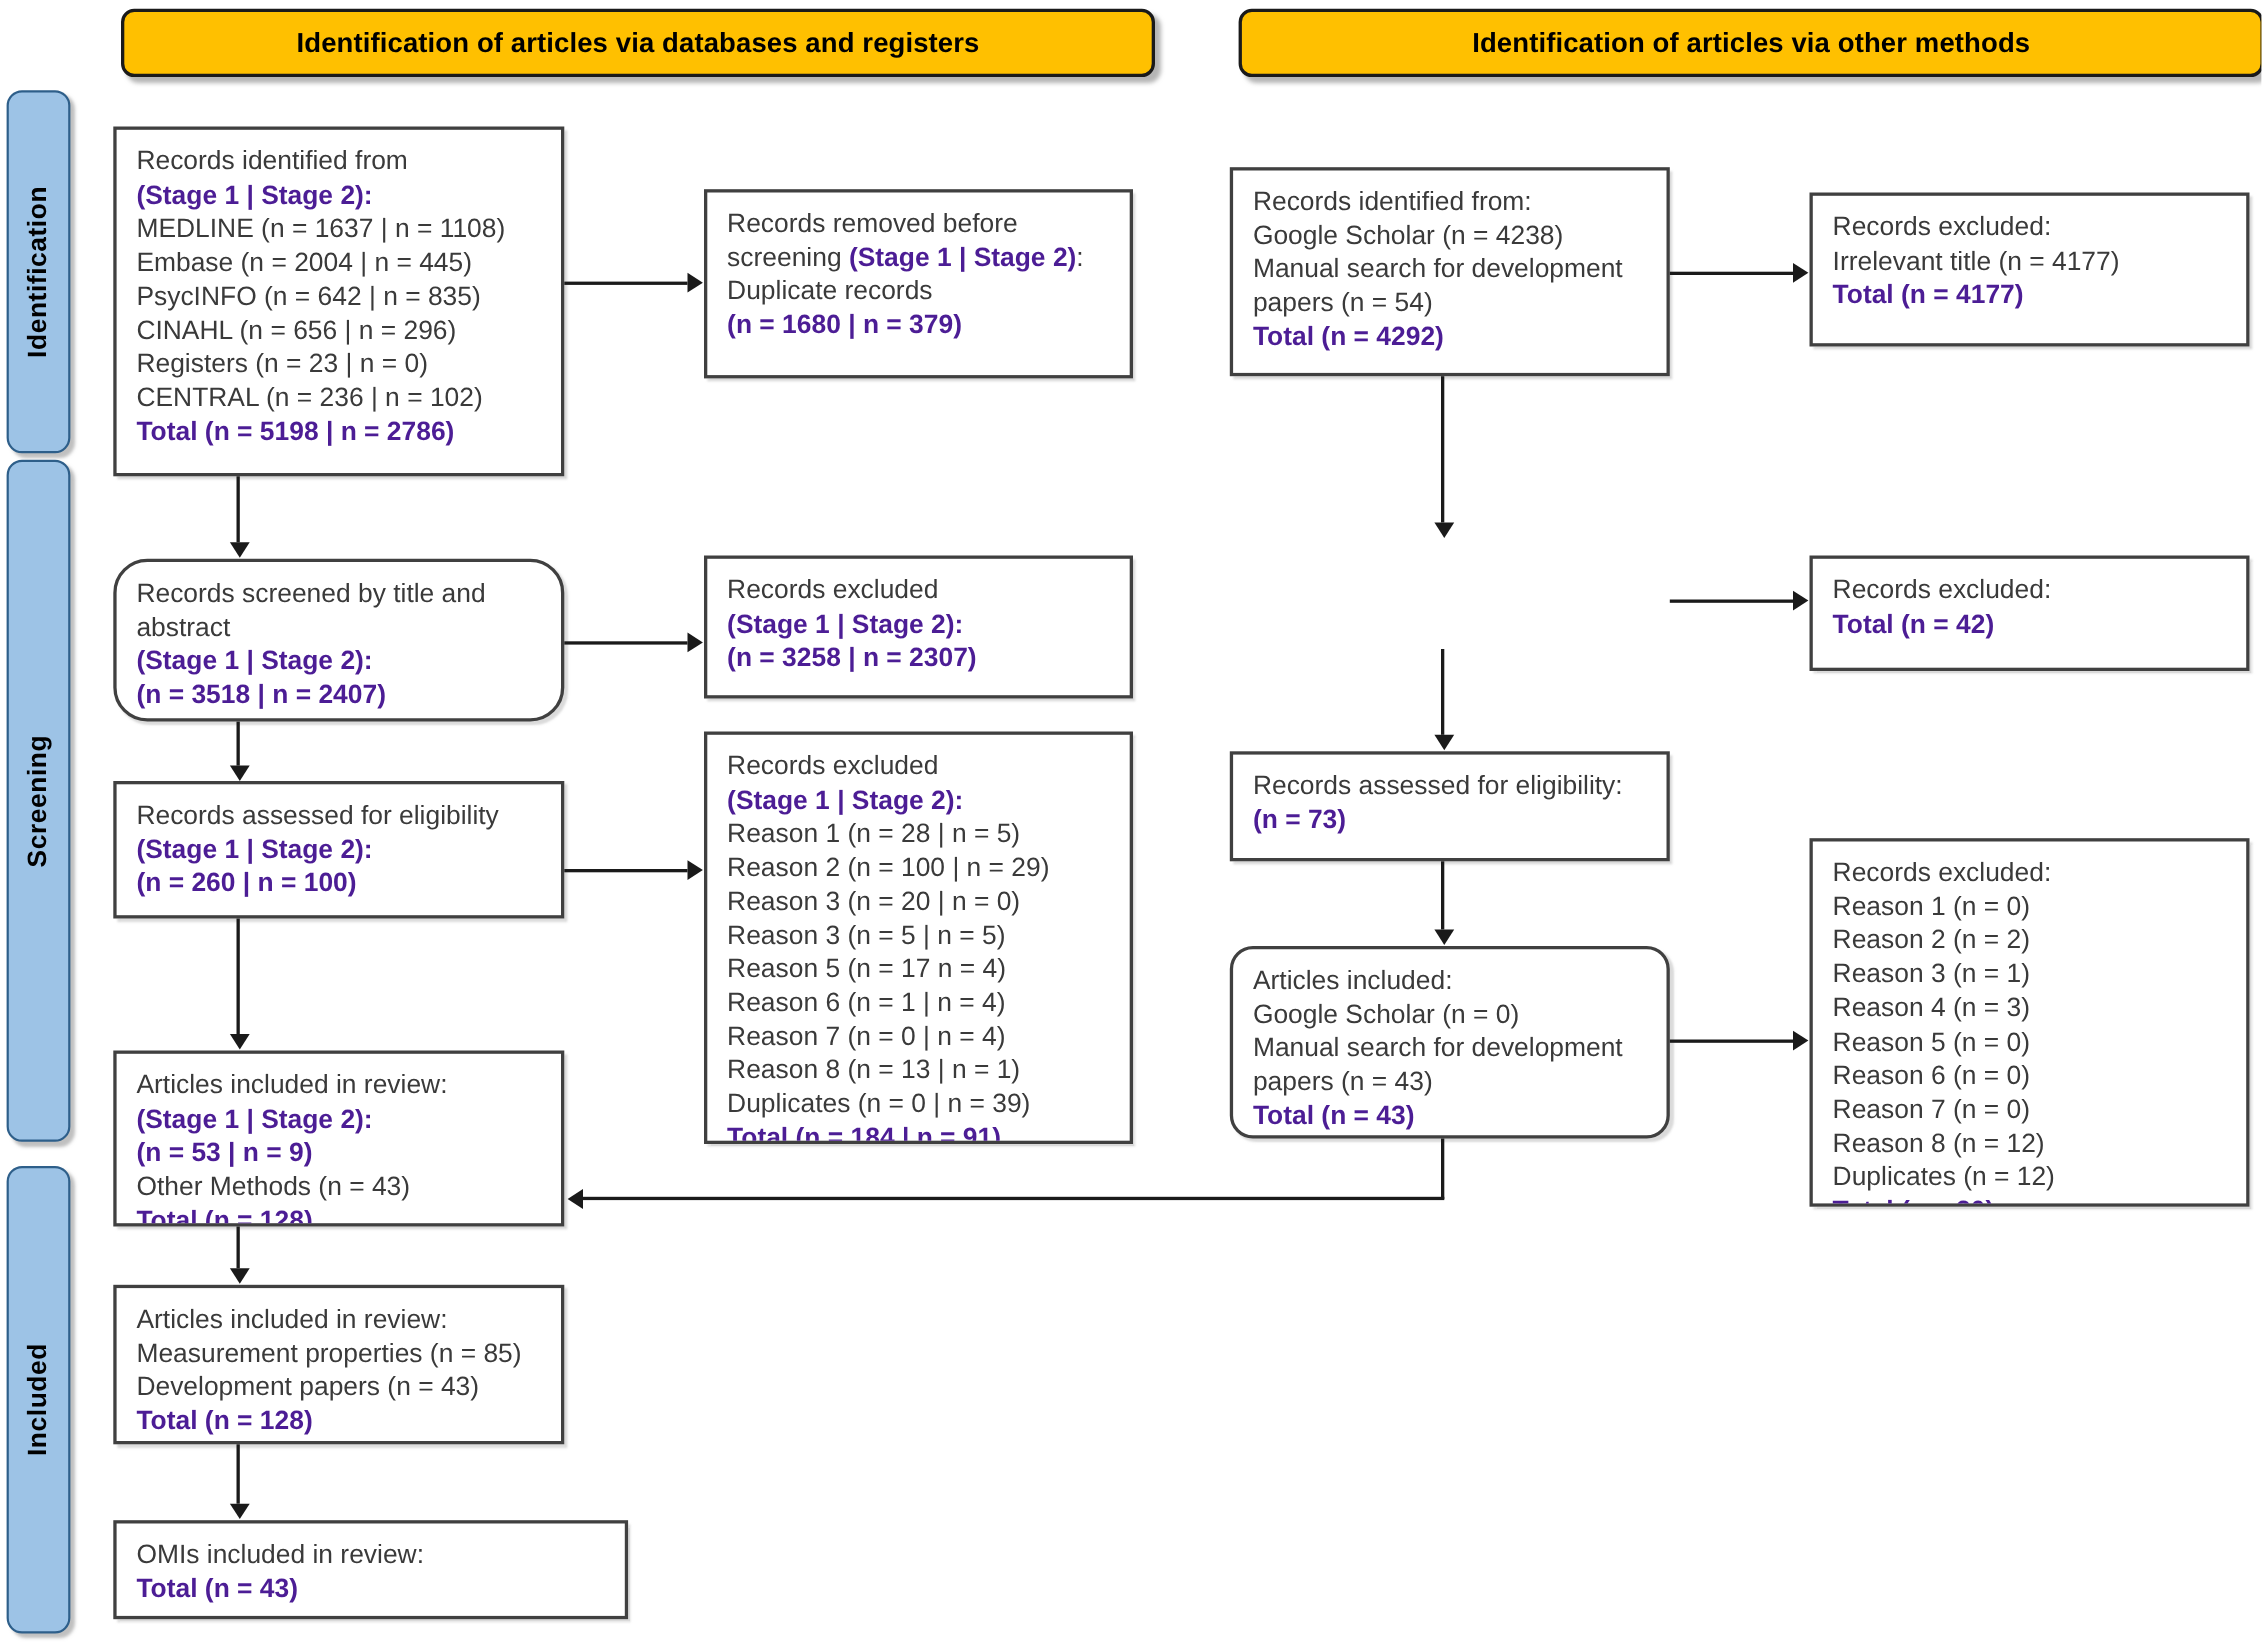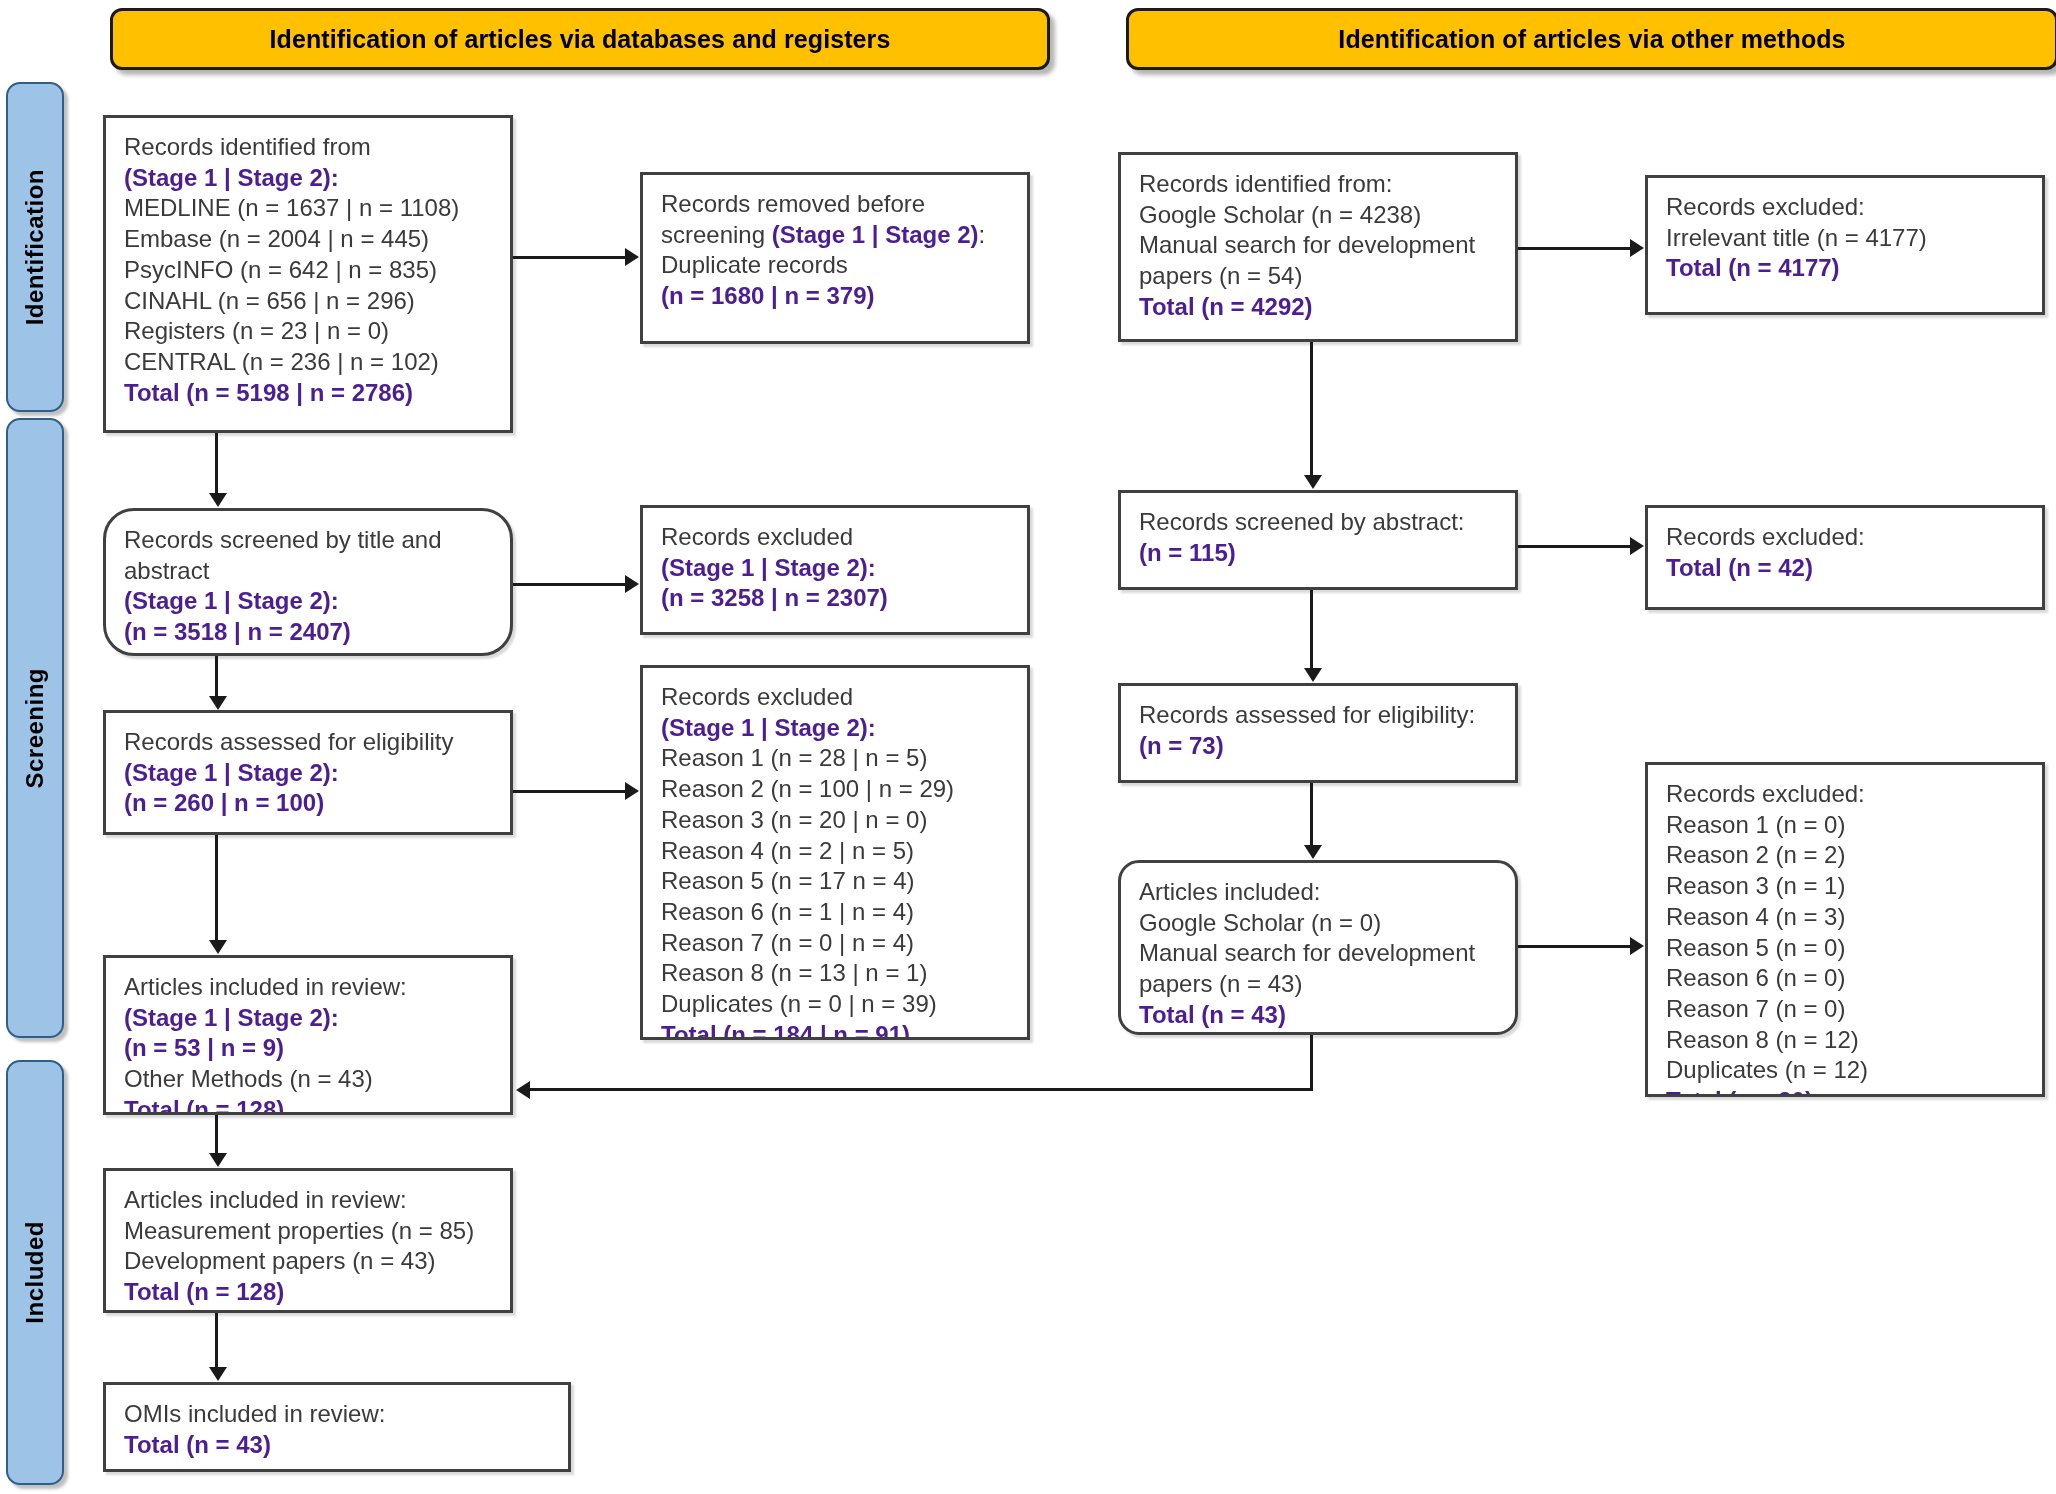--- a/index.html
+++ b/index.html
@@ -163,21 +163,21 @@
       <div class="ln"><span class="b">(Stage 1 | Stage 2):</span></div>
       <div class="ln"><span class="b">(n = 260 | n = 100)</span></div>
     </div>
 
   <div class="box" style="left:640px; top:665px; width:390px; height:375px;">
       <div class="ln">Records excluded</div>
       <div class="ln"><span class="b">(Stage 1 | Stage 2):</span></div>
       <div class="ln">Reason 1 (n = 28 | n = 5)</div>
       <div class="ln">Reason 2 (n = 100 | n = 29)</div>
       <div class="ln">Reason 3 (n = 20 | n = 0)</div>
-      <div class="ln">Reason 4 (n = 2 | n = 5)</div>
+      <div class="ln">Reason 3 (n = 5 | n = 5)</div>
       <div class="ln">Reason 5 (n = 17 n = 4)</div>
       <div class="ln">Reason 6 (n = 1 | n = 4)</div>
       <div class="ln">Reason 7 (n = 0 | n = 4)</div>
       <div class="ln">Reason 8 (n = 13 | n = 1)</div>
       <div class="ln">Duplicates (n = 0 | n = 39)</div>
       <div class="ln"><span class="b">Total (n = 184 | n = 91)</span></div>
     </div>
 
   <div class="box" style="left:103px; top:955px; width:410px; height:160px;">
       <div class="ln">Articles included in review:</div>
@@ -206,24 +206,20 @@
       <div class="ln">papers (n = 54)</div>
       <div class="ln"><span class="b">Total (n = 4292)</span></div>
     </div>
 
   <div class="box" style="left:1645px; top:175px; width:400px; height:140px;">
       <div class="ln">Records excluded:</div>
       <div class="ln">Irrelevant title (n = 4177)</div>
       <div class="ln"><span class="b">Total (n = 4177)</span></div>
     </div>
 
-  <div class="box" style="left:1118px; top:490px; width:400px; height:100px;">
-      <div class="ln">Records screened by abstract:</div>
-      <div class="ln"><span class="b">(n = 115)</span></div>
-    </div>
 
   <div class="box" style="left:1645px; top:505px; width:400px; height:105px;">
       <div class="ln">Records excluded:</div>
       <div class="ln"><span class="b">Total (n = 42)</span></div>
     </div>
 
   <div class="box" style="left:1118px; top:683px; width:400px; height:100px;">
       <div class="ln">Records assessed for eligibility:</div>
       <div class="ln"><span class="b">(n = 73)</span></div>
     </div>

